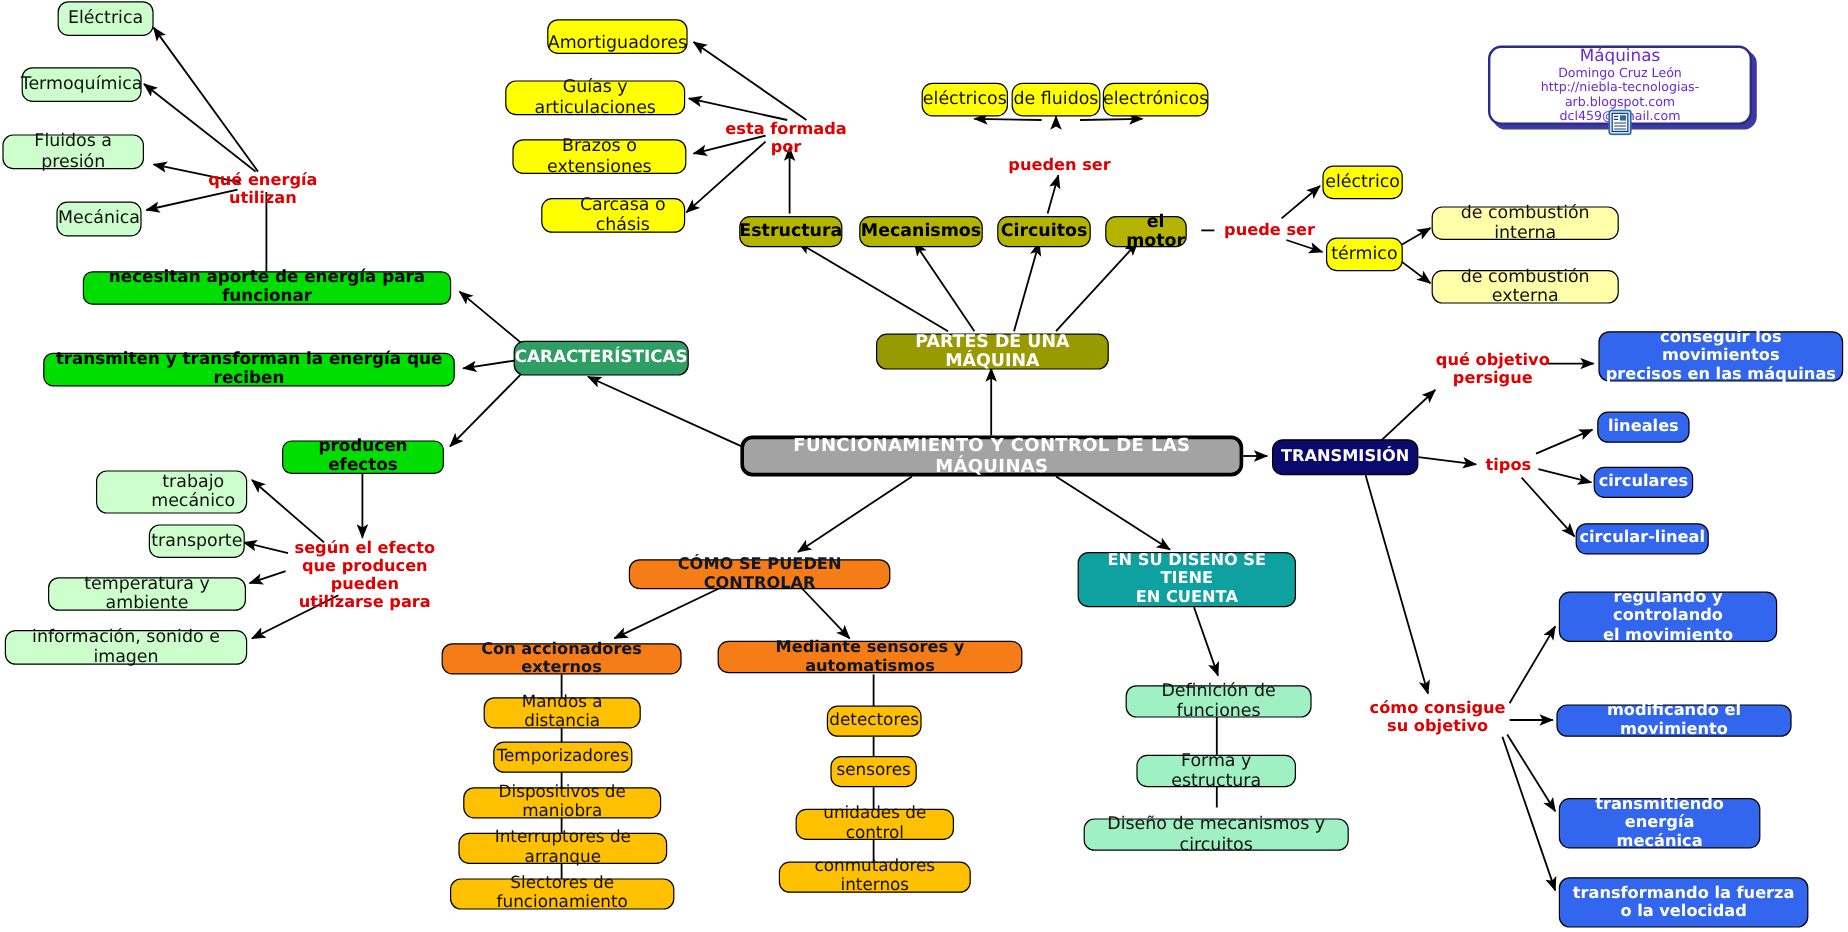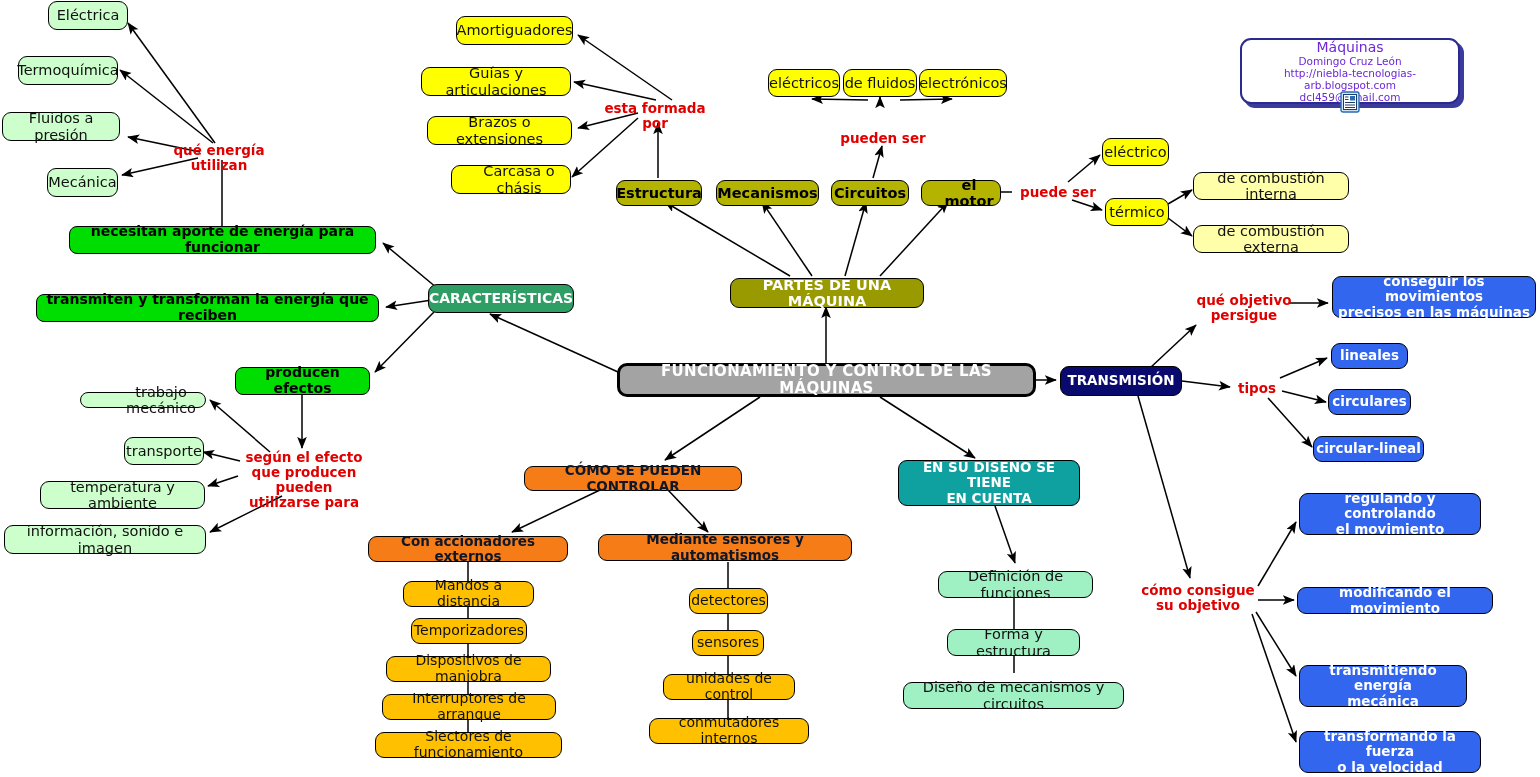--- a/index.html
+++ b/index.html
@@ -164,44 +164,44 @@
   <div class="linklabel" style="left:146px;top:143px;width:146px;"><span>qué energía utilizan</span></div>
 
   <div class="node brightgreen" style="left:69px;top:226px;width:307px;height:28px;"><span>necesitan aporte de energía para funcionar</span></div>
   <div class="node brightgreen" style="left:36px;top:294px;width:343px;height:28px;"><span>transmiten y transforman la energía que reciben</span></div>
   <div class="node brightgreen" style="left:235px;top:367px;width:135px;height:28px;"><span>producen efectos</span></div>
 
   <div class="linklabel" style="left:228px;top:450px;width:152px;"><span>según el efecto
 que producen pueden
 utilizarse para</span></div>
 
-  <div class="node lightgreen" style="left:80px;top:392px;width:126px;height:16px;padding-left:36px;"><span>trabajo mecánico</span></div>
+  <div class="node lightgreen" style="left:80px;top:392px;width:126px;height:36px;padding-left:36px;"><span>trabajo mecánico</span></div>
   <div class="node lightgreen" style="left:124px;top:437px;width:80px;height:28px;"><span>transporte</span></div>
   <div class="node lightgreen" style="left:40px;top:481px;width:165px;height:28px;"><span>temperatura y ambiente</span></div>
   <div class="node lightgreen" style="left:4px;top:525px;width:202px;height:29px;"><span>información, sonido e imagen</span></div>
 
   <div class="node seagreen" style="left:428px;top:284px;width:146px;height:29px;"><span>CARACTERÍSTICAS</span></div>
 
-  <div class="node yellow" style="left:456px;top:16px;width:117px;height:29px;"><span>Amortiguadores</span></div>
+  <div class="node yellow" style="left:456px;top:16px;width:117px;height:29px;align-items:flex-end;"><span>Amortiguadores</span></div>
   <div class="node yellow" style="left:421px;top:67px;width:150px;height:29px;"><span>Guías y articulaciones</span></div>
   <div class="node yellow" style="left:427px;top:116px;width:145px;height:29px;"><span>Brazos o extensiones</span></div>
   <div class="node yellow" style="left:451px;top:165px;width:120px;height:29px;padding-left:16px;"><span>Carcasa o chásis</span></div>
 
   <div class="linklabel" style="left:592px;top:101px;width:126px;"><span>esta formada por</span></div>
 
   <div class="node yellow" style="left:768px;top:69px;width:72px;height:28px;"><span>eléctricos</span></div>
   <div class="node yellow" style="left:843px;top:69px;width:74px;height:28px;"><span>de fluidos</span></div>
   <div class="node yellow" style="left:919px;top:69px;width:88px;height:28px;"><span>electrónicos</span></div>
 
   <div class="linklabel" style="left:838px;top:131px;width:90px;"><span>pueden ser</span></div>
 
   <div class="node olive" style="left:616px;top:180px;width:86px;height:26px;"><span>Estructura</span></div>
   <div class="node olive" style="left:716px;top:180px;width:103px;height:26px;"><span>Mecanismos</span></div>
   <div class="node olive" style="left:831px;top:180px;width:78px;height:26px;"><span>Circuitos</span></div>
-  <div class="node olive" style="left:921px;top:180px;width:80px;height:26px;padding-left:16px;"><span>el motor</span></div>
+  <div class="node olive" style="left:921px;top:180px;width:68px;height:26px;padding-left:16px;"><span>el motor</span></div>
 
   <div class="linklabel" style="left:1016px;top:185px;width:84px;"><span>puede ser</span></div>
 
   <div class="node yellow" style="left:1102px;top:138px;width:67px;height:28px;"><span>eléctrico</span></div>
   <div class="node yellow" style="left:1105px;top:198px;width:64px;height:28px;"><span>térmico</span></div>
 
   <div class="node paleyellow" style="left:1193px;top:172px;width:156px;height:28px;"><span>de combustión interna</span></div>
   <div class="node paleyellow" style="left:1193px;top:225px;width:156px;height:28px;"><span>de combustión externa</span></div>
 
   <div class="node olivedark" style="left:730px;top:278px;width:194px;height:30px;"><span>PARTES DE UNA MÁQUINA</span></div>
@@ -240,21 +240,21 @@
 
   <div class="node royal" style="left:1331px;top:343px;width:77px;height:26px;"><span>lineales</span></div>
   <div class="node royal" style="left:1328px;top:389px;width:83px;height:26px;"><span>circulares</span></div>
   <div class="node royal" style="left:1313px;top:436px;width:111px;height:26px;"><span>circular-lineal</span></div>
 
   <div class="node royal" style="left:1299px;top:493px;width:182px;height:42px;"><span>regulando y controlando
 el movimiento</span></div>
   <div class="node royal" style="left:1297px;top:587px;width:196px;height:27px;"><span>modificando el movimiento</span></div>
   <div class="node royal" style="left:1299px;top:665px;width:168px;height:42px;"><span>transmitiendo energía
 mecánica</span></div>
-  <div class="node royal" style="left:1299px;top:731px;width:182px;height:42px;"><span>transformando la fuerza
+  <div class="node royal" style="left:1299px;top:731px;width:208px;height:42px;"><span>transformando la fuerza
 o la velocidad</span></div>
 
   <div class="node orange" style="left:524px;top:466px;width:218px;height:25px;"><span>CÓMO SE PUEDEN CONTROLAR</span></div>
 
   <div class="node orange" style="left:368px;top:536px;width:200px;height:26px;"><span>Con accionadores externos</span></div>
   <div class="node orange" style="left:598px;top:534px;width:254px;height:27px;"><span>Mediante sensores y automatismos</span></div>
 
   <div class="node gold" style="left:403px;top:581px;width:131px;height:26px;"><span>Mandos a distancia</span></div>
   <div class="node gold" style="left:411px;top:618px;width:116px;height:26px;"><span>Temporizadores</span></div>
   <div class="node gold" style="left:386px;top:656px;width:165px;height:26px;"><span>Dispositivos de maniobra</span></div>

